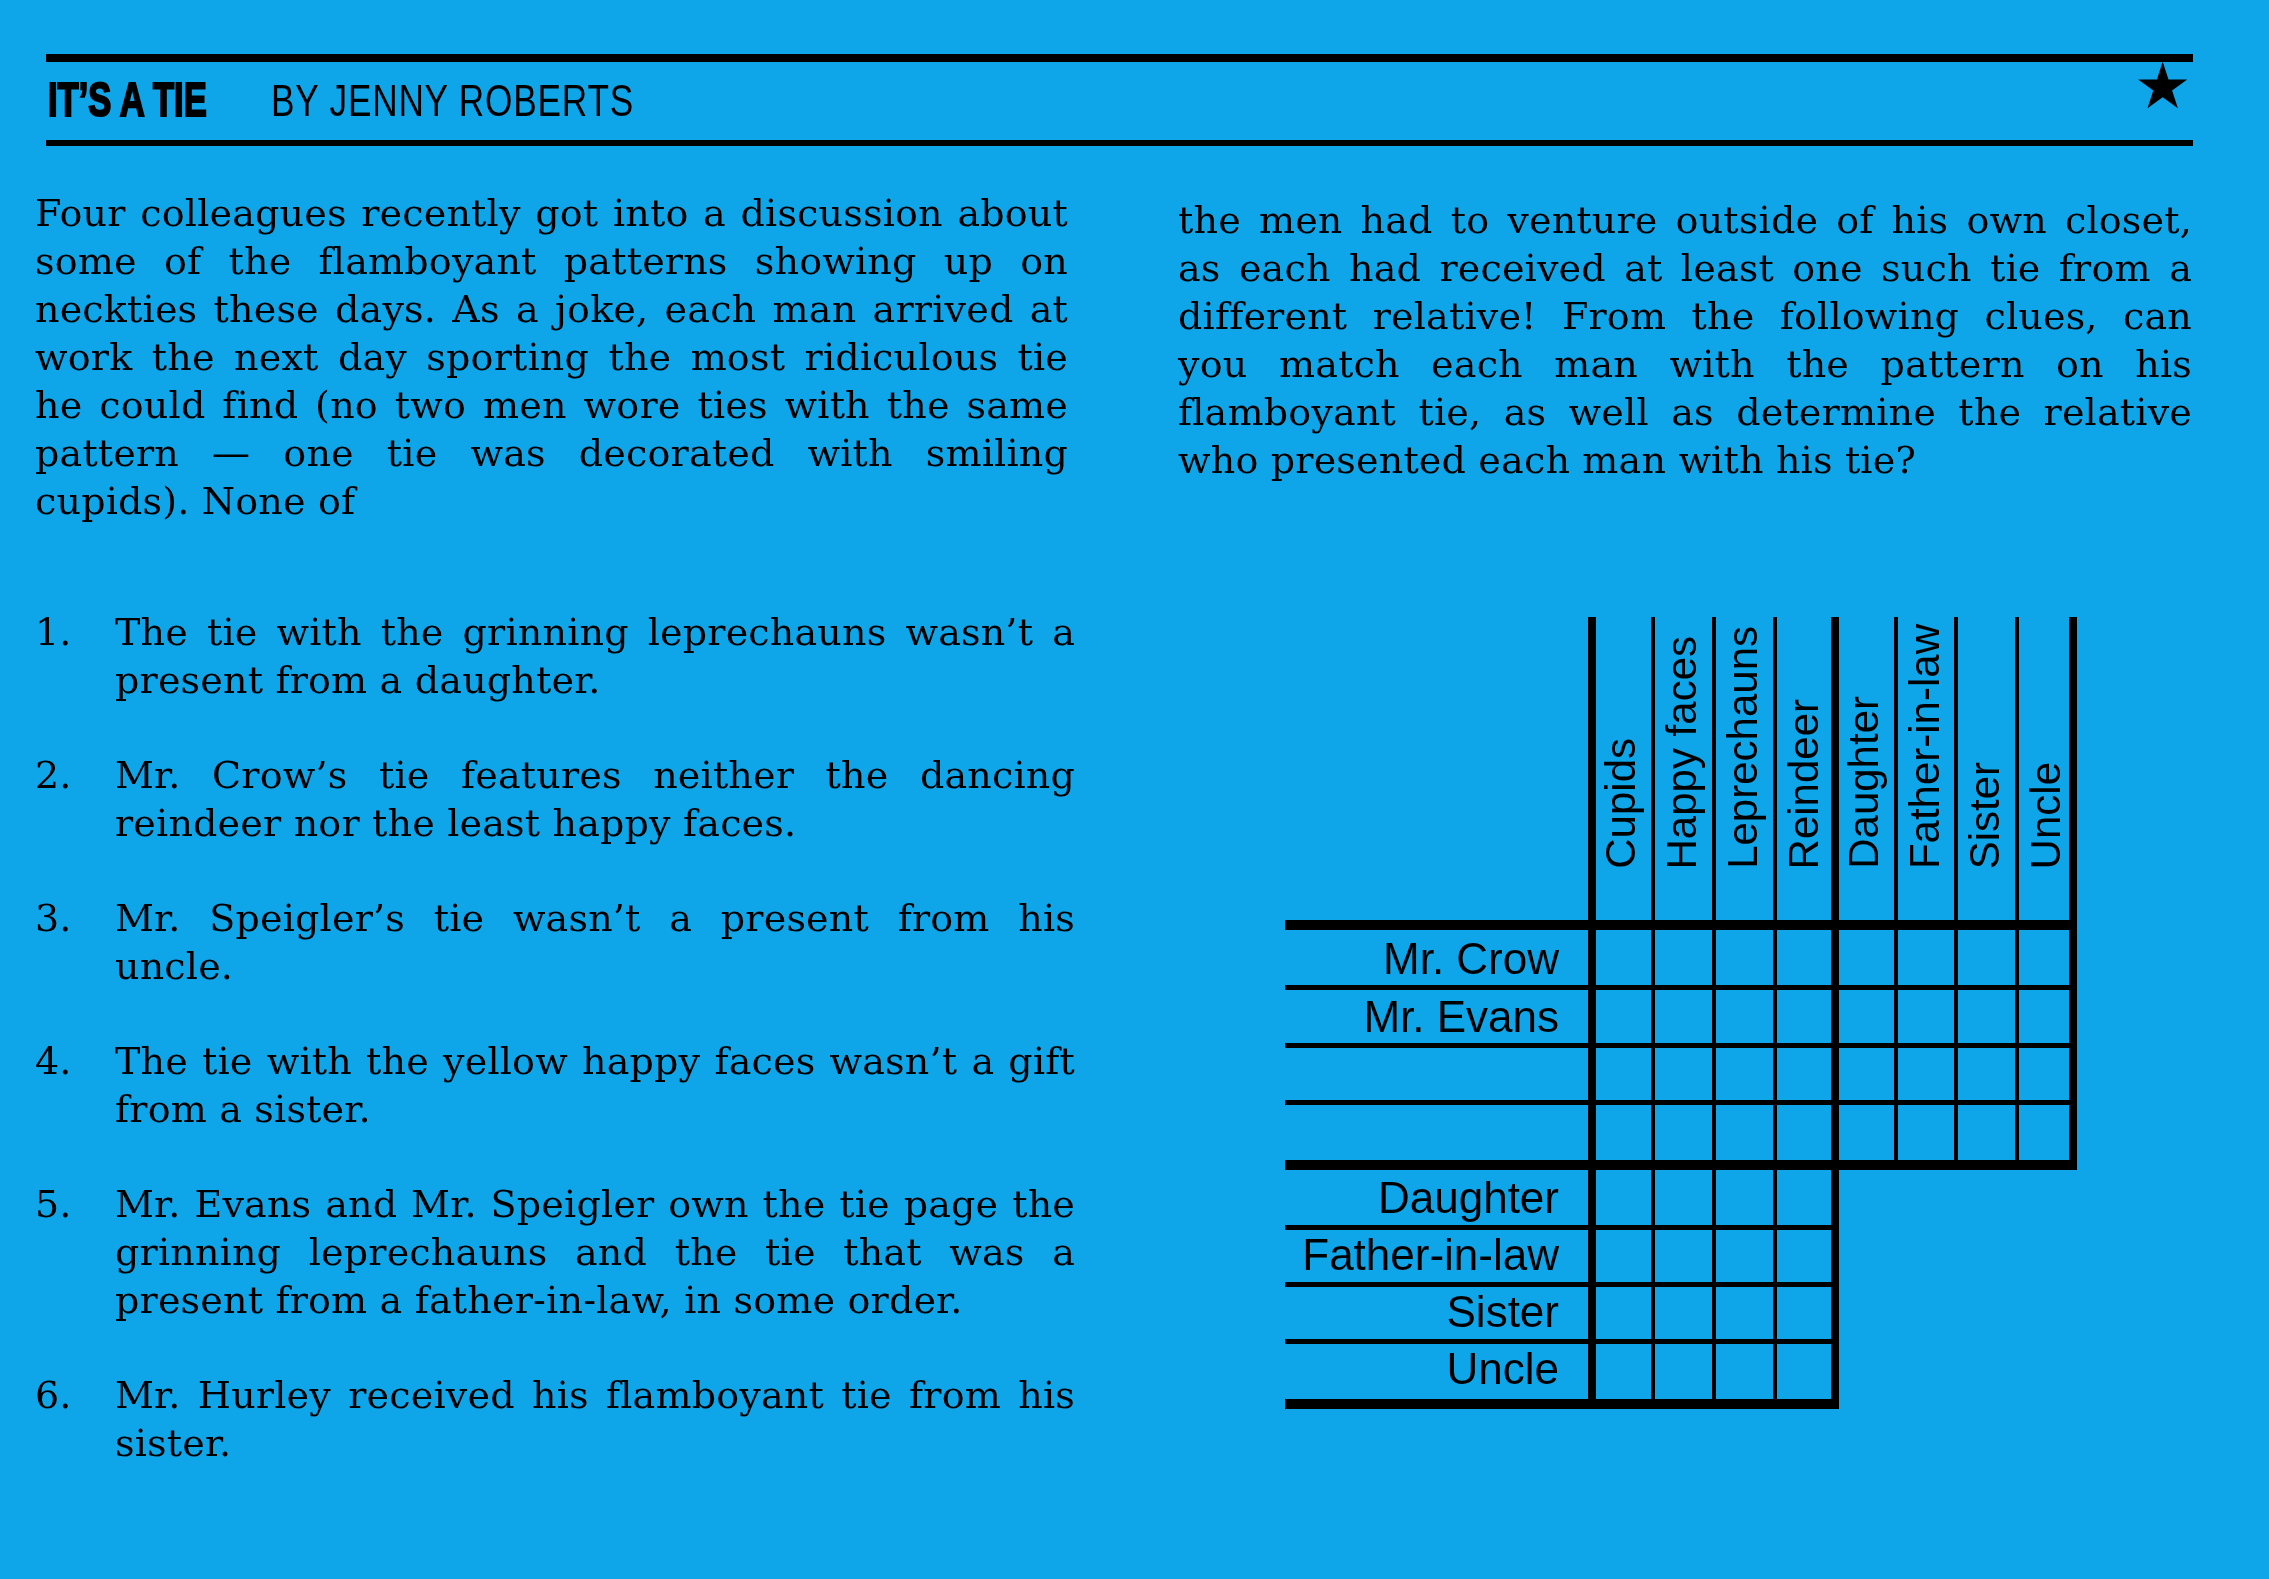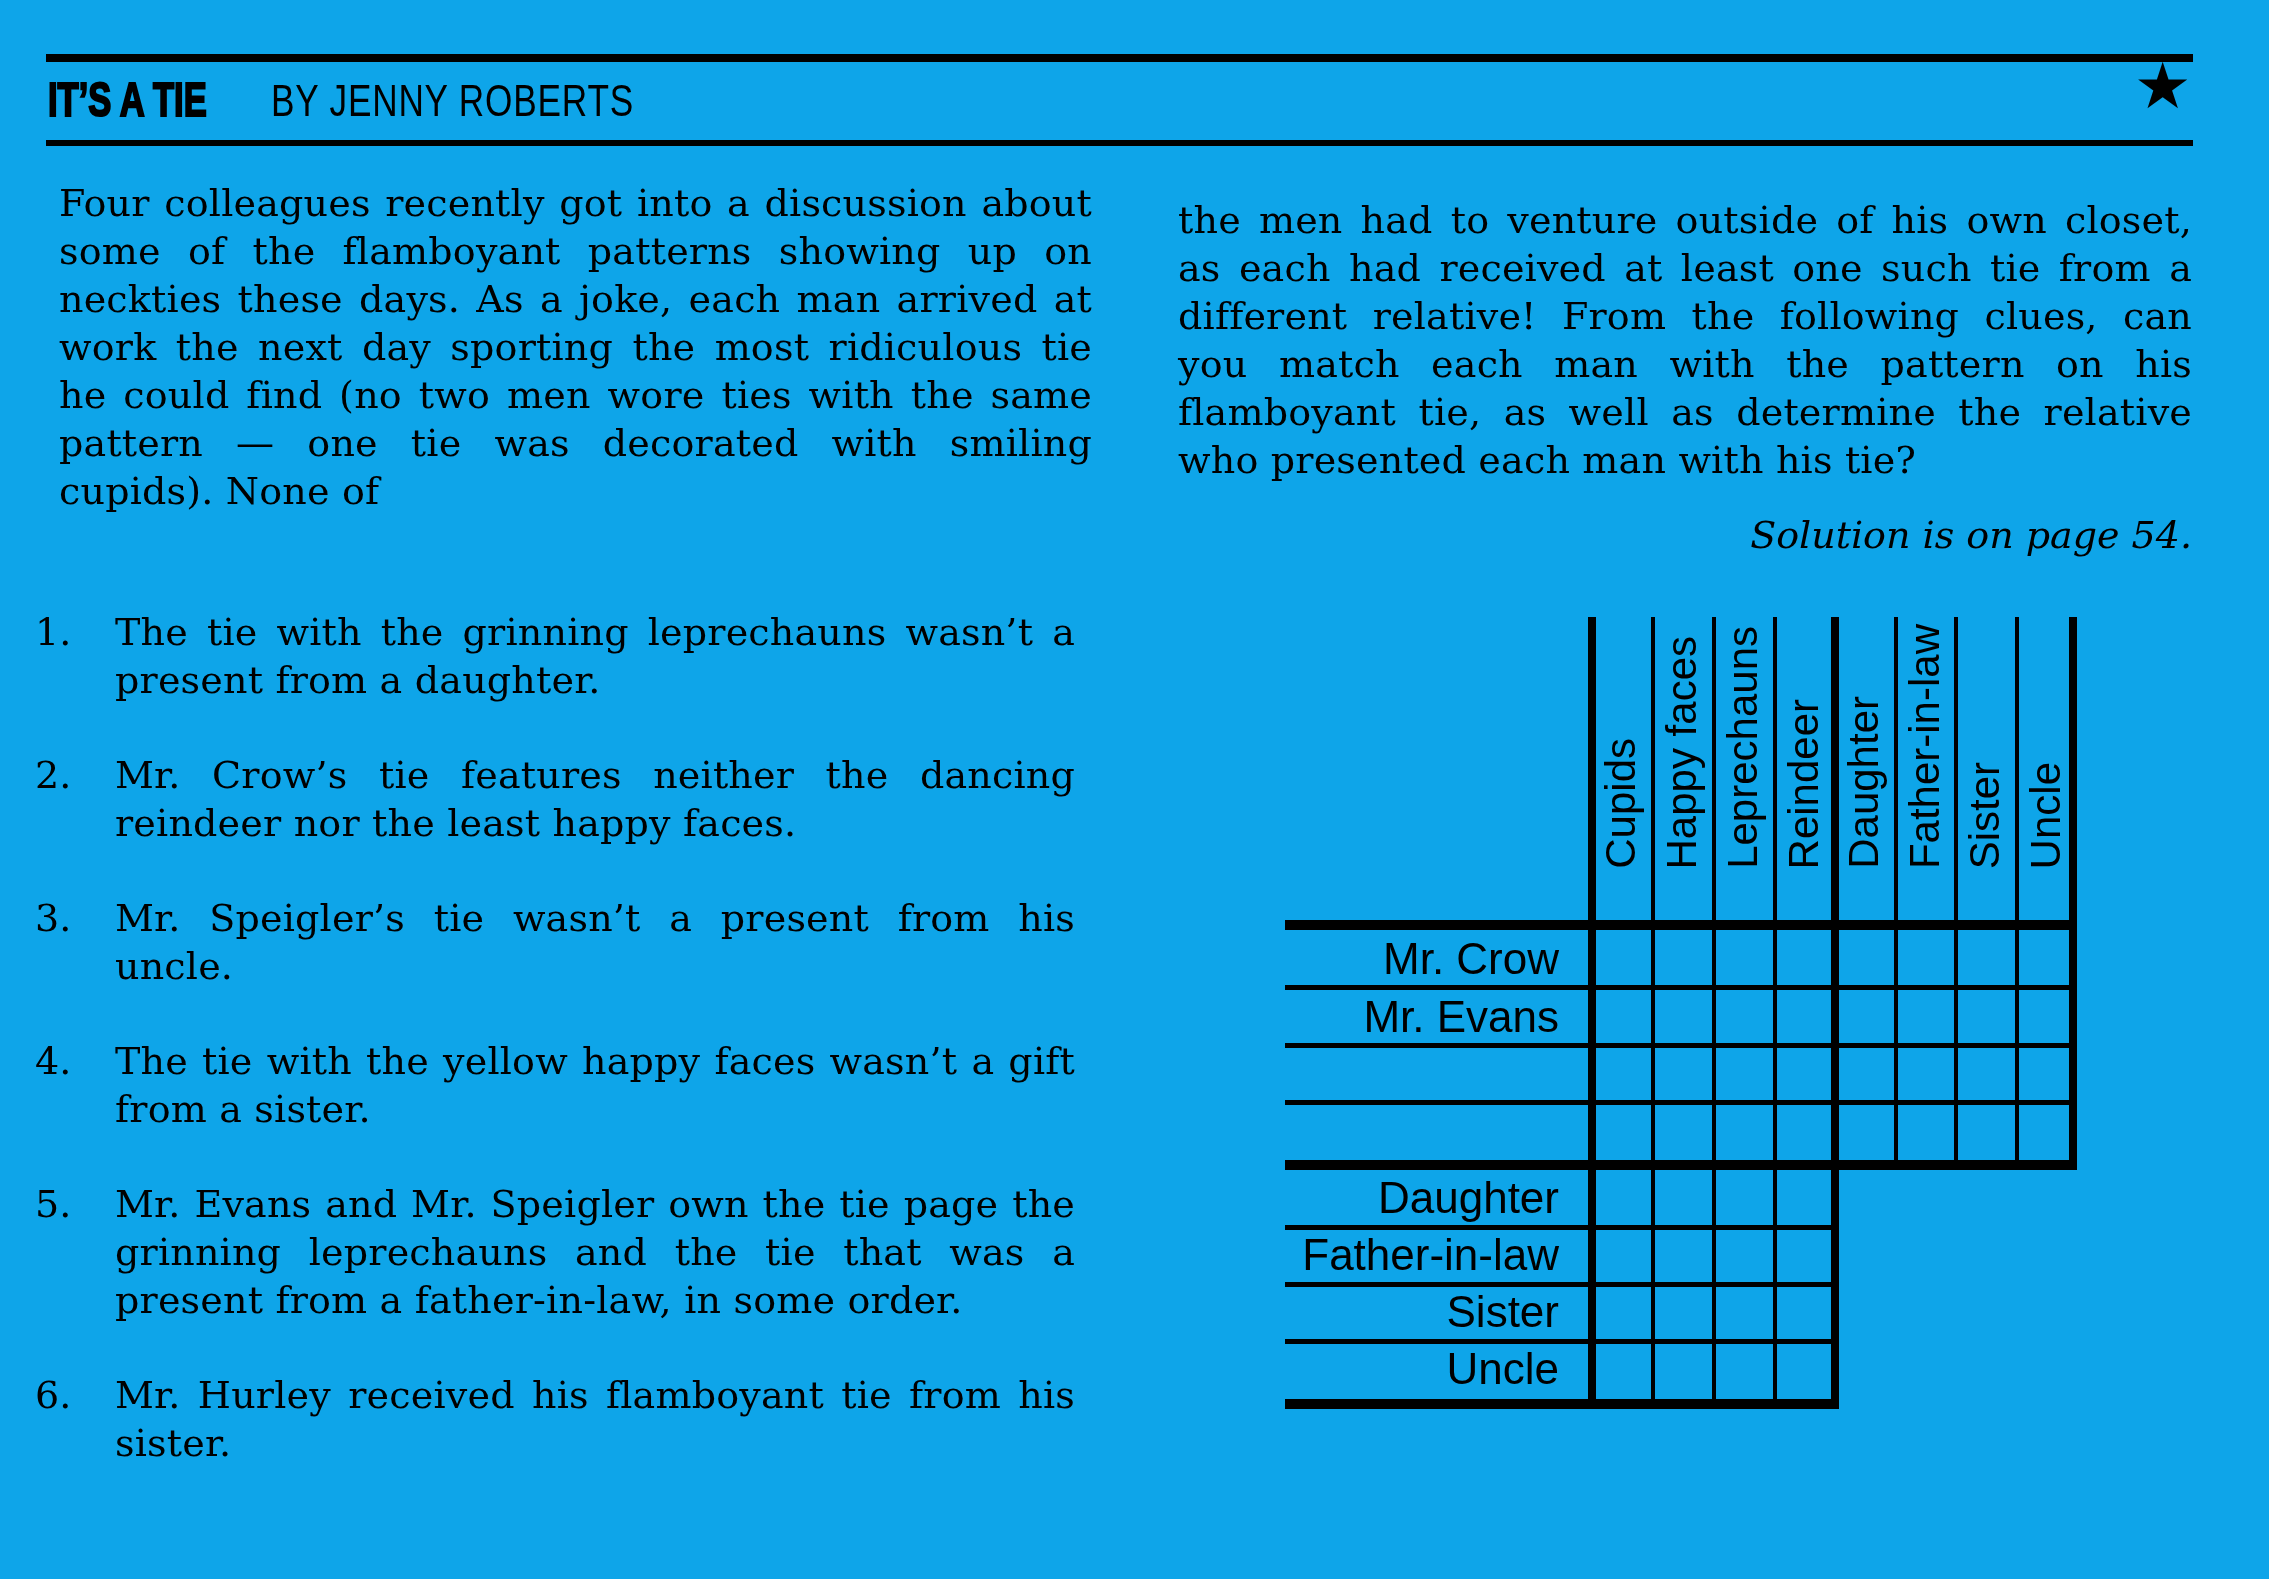--- a/index.html
+++ b/index.html
@@ -27,21 +27,21 @@
     font-family:"Liberation Sans", sans-serif;
     font-size:44px; font-weight:400; letter-spacing:1px;
     transform:scaleX(0.80); transform-origin:left top;
     white-space:nowrap;
   }
   .masthead-star {
     position:absolute; left:2134px; top:54px;
     font-size:64px; line-height:1; color:#000;
   }
 
-  .col-left  { position:absolute; left:35px;   top:179px; width:1033px;margin-left:24px; }
+  .col-left  { position:absolute; left:35px;   top:189px; width:1033px; }
   .col-right { position:absolute; left:1178px; top:196px; width:1014px; }
   .intro {
     font-size:38px; line-height:48px; text-align:justify;
     letter-spacing:0.2px;
   }
   .solution-note {
     margin-top:28px; text-align:right;
     font-style:italic; font-size:38px; line-height:46px;
   }
 
@@ -127,21 +127,20 @@
   <div class="masthead-star">★</div>
 
   <div class="rule rule-sub"></div>
 
   <div class="col-left">
     <p class="intro">Four colleagues recently got into a discussion about some of the flamboyant patterns showing up on neckties these days. As a joke, each man arrived at work the next day sporting the most ridiculous tie he could find (no two men wore ties with the same pattern — one tie was decorated with smiling cupids). None of</p>
   </div>
 
   <div class="col-right">
     <p class="intro">the men had to venture outside of his own closet, as each had received at least one such tie from a different relative! From the following clues, can you match each man with the pattern on his flamboyant tie, as well as determine the relative who presented each man with his tie?</p>
-    <p class="solution-note">Solution is on page 54.</p>
   </div>
 
   <div class="clues">
     <div class="clue">
       <span class="clue-num">1.</span>
       <span class="clue-text">The tie with the grinning leprechauns wasn’t a present from a daughter.</span>
     </div>
     <div class="clue">
       <span class="clue-num">2.</span>
       <span class="clue-text">Mr. Crow’s tie features neither the dancing reindeer nor the least happy faces.</span>

